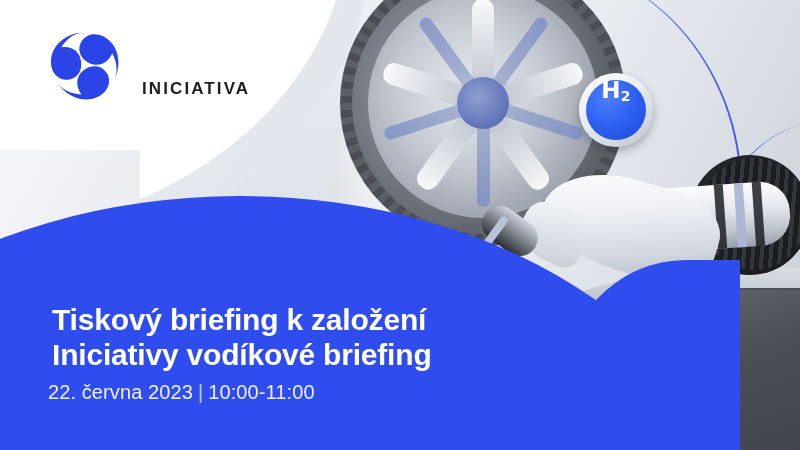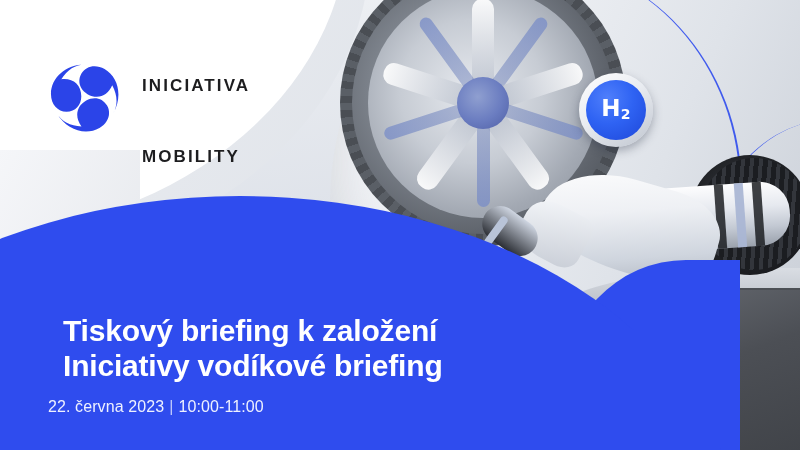--- a/index.html
+++ b/index.html
@@ -64,21 +64,21 @@
     background:linear-gradient(160deg,#f5f7fa,#c8cdd6);border-radius:40% 20% 28% 46%;transform:rotate(28deg);}
   .hose-tip{position:absolute;left:480px;top:213px;width:60px;height:36px;border-radius:18px;
     background:linear-gradient(180deg,#cfd6e2,#2a2d33);transform:rotate(36deg);}
   .hose-ring{position:absolute;left:492px;top:214px;width:8px;height:34px;background:#b9c4d8;transform:rotate(36deg);border-radius:4px;}
 
   .h2-badge{position:absolute;left:579px;top:73px;width:74px;height:74px;border-radius:50%;
     background:linear-gradient(145deg,#ffffff 0%,#e9ecf1 45%,#bfc5cf 100%);
     box-shadow:0 4px 10px rgba(40,50,70,.35);}
   .h2-disc{position:absolute;left:7px;top:7px;width:60px;height:60px;border-radius:50%;
     background:radial-gradient(circle at 36% 30%,#4f7ffb 0%,#2f63f3 45%,#1d46d8 100%);
-    display:flex;align-items:center;justify-content:center;}
+    display:flex;justify-content:center;}
   .h2-disc span{color:#fff;font-size:23px;font-weight:700;letter-spacing:.3px;
     font-family:"DejaVu Sans",sans-serif;line-height:1;transform:translateY(-1px);}
   .h2-disc span sub{font-size:14px;vertical-align:-.22em;}
   .h2-shadow{position:absolute;left:586px;top:80px;width:74px;height:74px;border-radius:50%;
     background:#1b1d22;opacity:.55;z-index:-1;}
 
   
   .grey-band{position:absolute;left:-430px;top:-372px;width:800px;height:640px;border-radius:50%;
     background:linear-gradient(125deg,#f7f8fa 0%,#eceef2 55%,#dfe3e9 100%);
     box-shadow:0 0 0 2000px rgba(0,0,0,0) ;}
@@ -98,22 +98,22 @@
   
   .logo{position:absolute;left:48px;top:28px;display:flex;align-items:center;gap:20px;}
   .logo-mark{width:74px;height:74px;position:relative;}
   .logo-text{display:flex;flex-direction:column;gap:3px;}
   .logo-text span{font-size:17px;font-weight:700;color:#1d1d1f;letter-spacing:2.1px;line-height:1.16;
     font-family:"Liberation Sans",sans-serif;margin-top:48px;}
 
   
   .copy{position:absolute;left:48px;top:298px;width:560px;}
   .headline{color:#ffffff;font-size:30px;font-weight:700;line-height:1.17;letter-spacing:-.2px;
-    font-family:"Liberation Sans",sans-serif;margin:15px;}
-  .subline{color:#eef1ff;font-size:16px;font-weight:300;margin:9px 0 0;letter-spacing:.1px;
+    font-family:"Liberation Sans",sans-serif;margin:4px;}
+  .subline{color:#eef1ff;font-size:20px;font-weight:300;margin:9px 0 0;letter-spacing:.1px;
     font-family:"Liberation Sans",sans-serif;}
   .sep{opacity:.75;padding:0 5px;}
 </style>
 </head>
 <body>
 
 <div class="banner">
 
   <div class="photo">
     <div class="photo-sky"></div>
@@ -176,21 +176,20 @@
       <svg width="74" height="74" viewBox="0 0 100 100" aria-hidden="true">
         <g fill="#2B44E8">
           <path d="M50 6 C24 6 4 24 4 46 C4 60 13 70 25 70 C37 70 45 61 45 49 C45 33 33 24 18 26 C26 13 37 6 50 6 Z" transform="rotate(0 50 50)"></path>
           <path d="M50 6 C24 6 4 24 4 46 C4 60 13 70 25 70 C37 70 45 61 45 49 C45 33 33 24 18 26 C26 13 37 6 50 6 Z" transform="rotate(120 50 50)"></path>
           <path d="M50 6 C24 6 4 24 4 46 C4 60 13 70 25 70 C37 70 45 61 45 49 C45 33 33 24 18 26 C26 13 37 6 50 6 Z" transform="rotate(240 50 50)"></path>
         </g>
       </svg>
     </div>
     <div class="logo-text">
       <span>INICIATIVA</span>
-      <span>MOBILITY</span>
     </div>
   </div>
 
   <div class="copy">
     <h1 class="headline">
       <span>Tiskový briefing k založení</span><br>
       <span>Iniciativy vodíkové briefing</span>
     </h1>
     <p class="subline">
       <span>22. června 2023</span><span class="sep">|</span><span>10:00-11:00</span>

